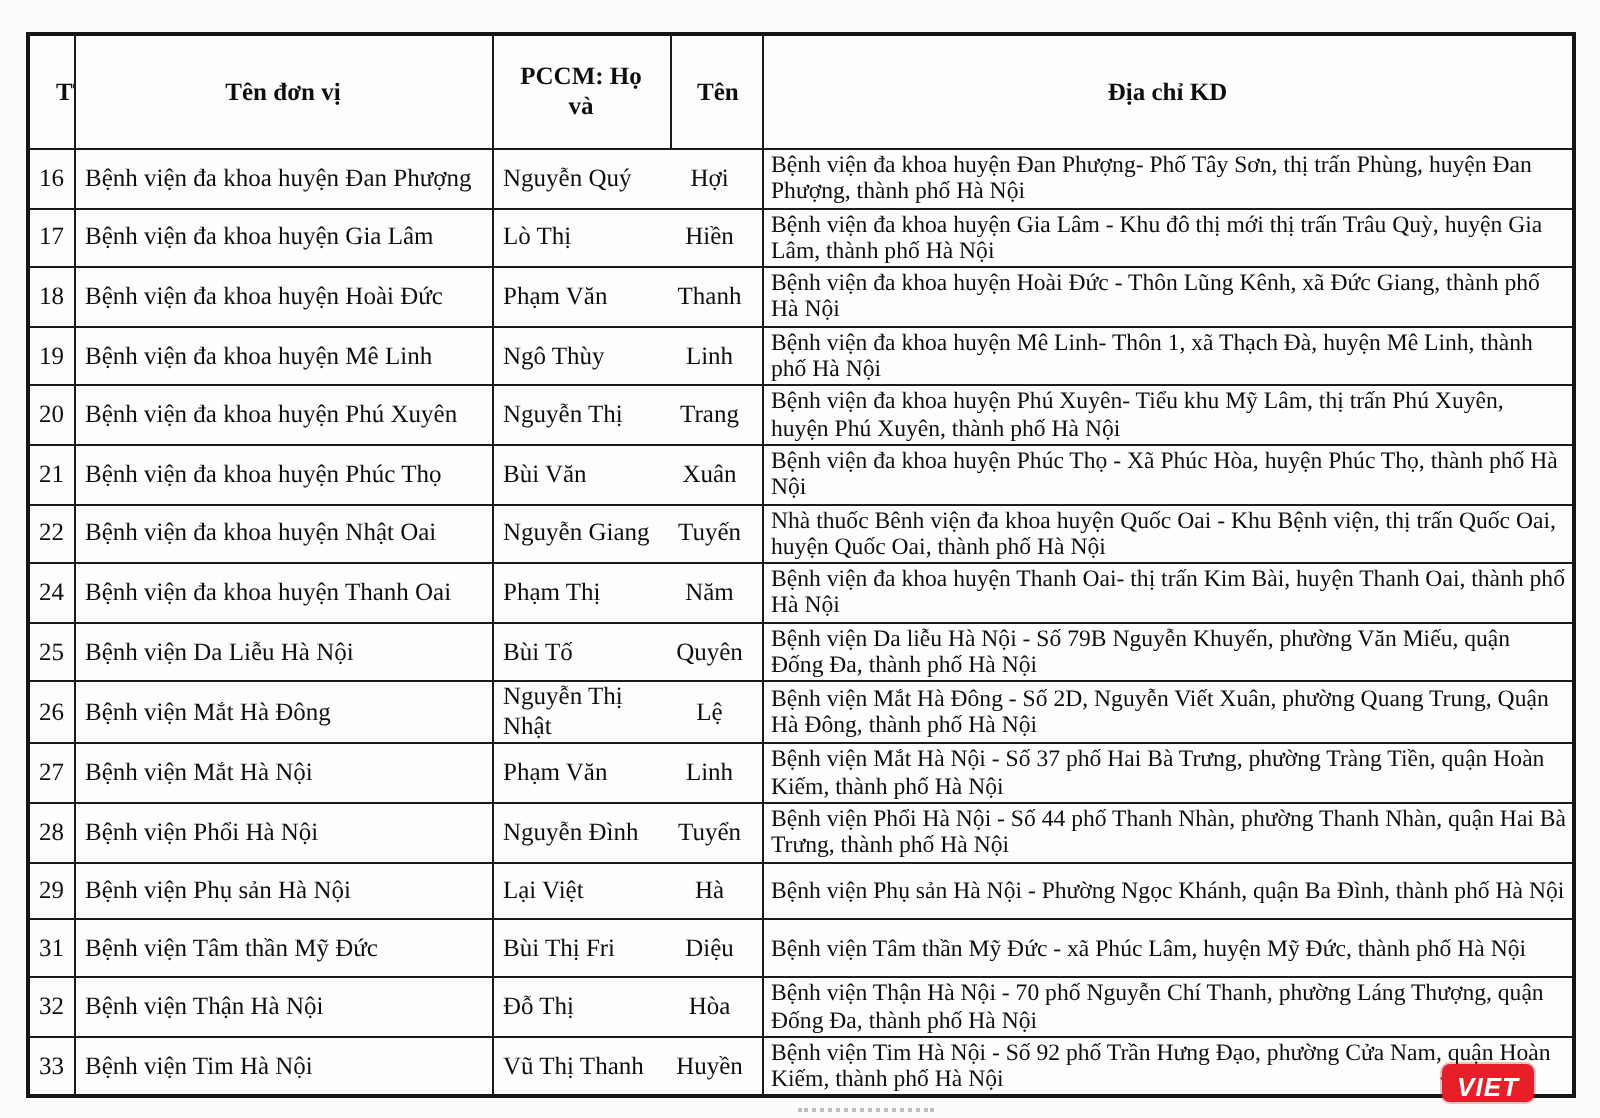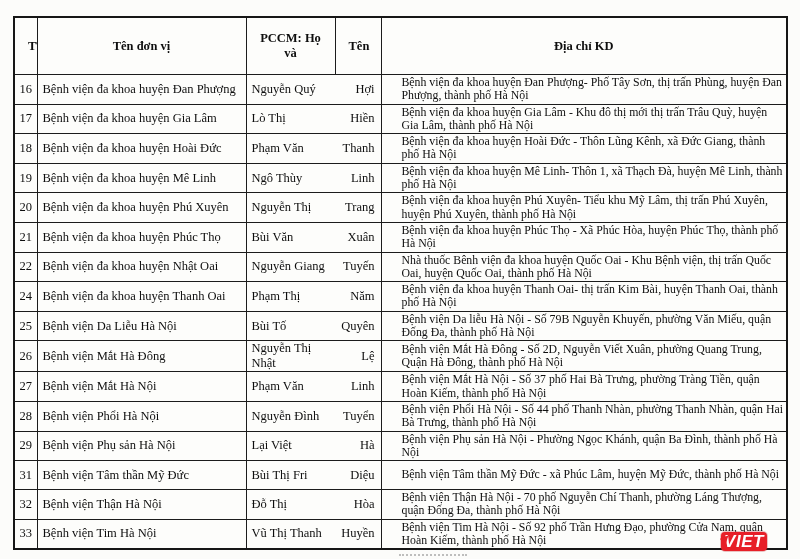--- a/index.html
+++ b/index.html
@@ -20,31 +20,31 @@
   }
   thead tr{height:15px}
   thead th{
     font-size:12.5px;font-weight:bold;text-align:center;
     padding:13px;vertical-align:middle;
   }
   tbody tr{height:28.85px}
   td.td-tt{text-align:center;font-size:12.5px}
   td.td-unit{font-size:12.5px;padding:0 2px 0 5px}
   td.td-surname{font-size:12.5px;padding:0 0 0 5px;border-right:none}
-  td.td-given{font-size:12.5px;text-align:right;border-left:none;padding:0 6px 0 0}
+  td.td-given{font-size:12.5px;text-align:center;border-left:none;padding:0 6px 0 0}
   td.td-address{
     font-size:11.8px;line-height:13.3px;
-    padding:1px 3px 1px 20px;vertical-align:middle;
+    padding:1px 3px 1px 4px;vertical-align:middle;
   }
   .viet-badge{
     position:absolute;left:721px;top:532px;width:46px;height:19px;
     border-radius:4px;
-    display:flex;align-items:flex-start;justify-content:center;
+    display:flex;align-items:flex-end;justify-content:center;
     font-family:"Liberation Sans","DejaVu Sans",sans-serif;
-    font-weight:bold;font-style:italic;font-size:17px;letter-spacing:.5px;
+    font-weight:bold;font-style:italic;font-size:13px;letter-spacing:.5px;
     box-shadow:0 0 0 1px rgba(180,20,25,.25);
   }
   .viet-badge::before{
     content:"";position:absolute;left:-7px;top:1px;
     border:6px solid transparent;border-right:7px solid var(--badge-color,#e71f28);
     transform:rotate(18deg);
   }
   .scan-artifact{
     position:absolute;left:399px;top:554px;width:68px;height:4px;
     border-top:2px dotted #8d8d8d;opacity:.55;

